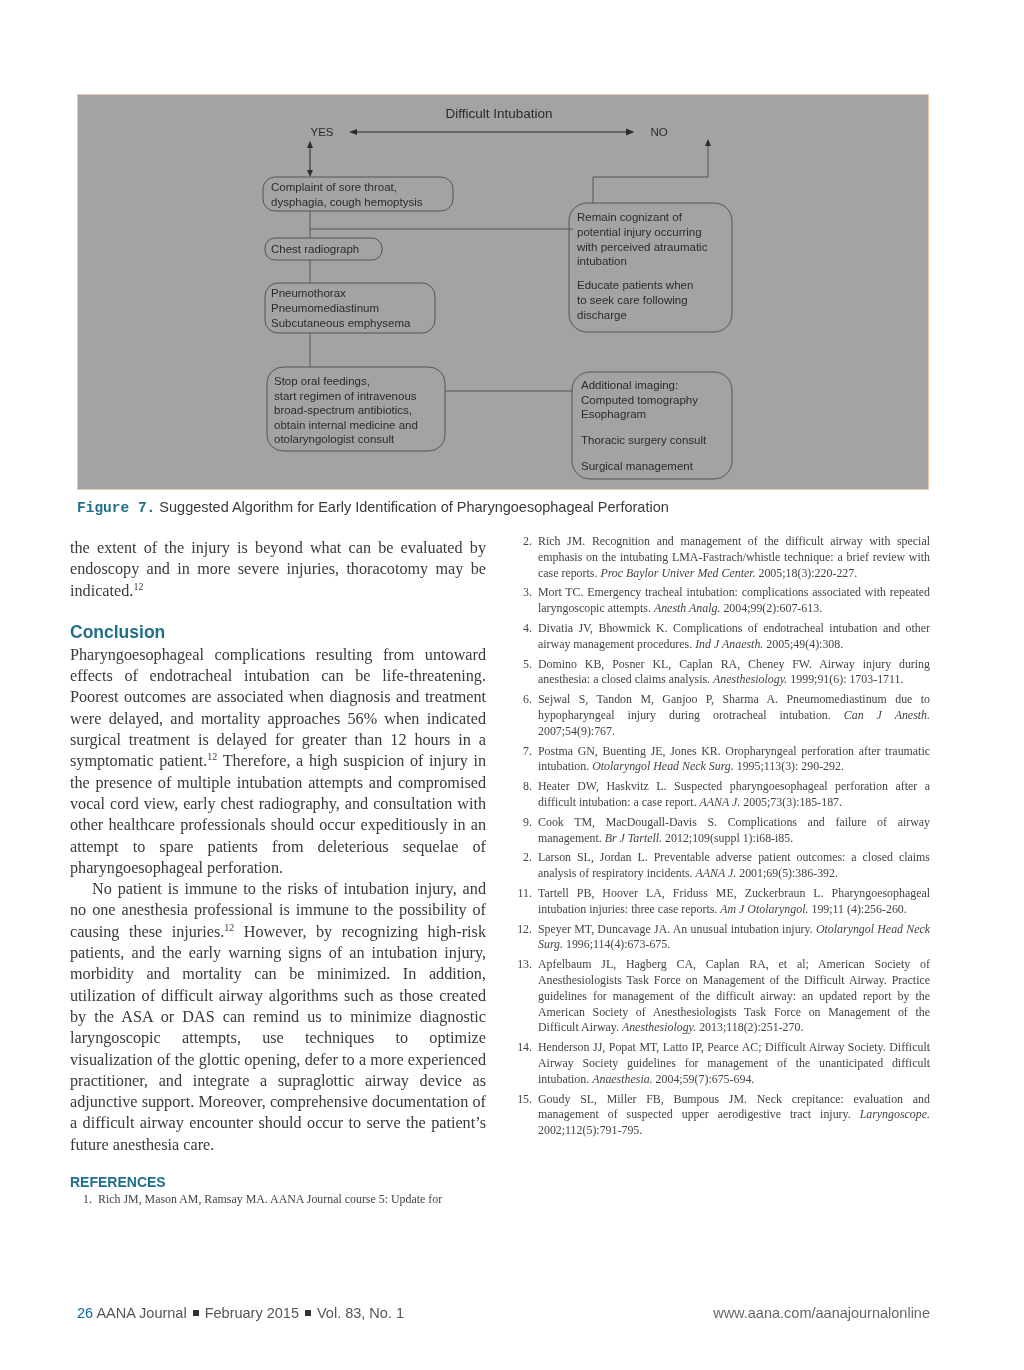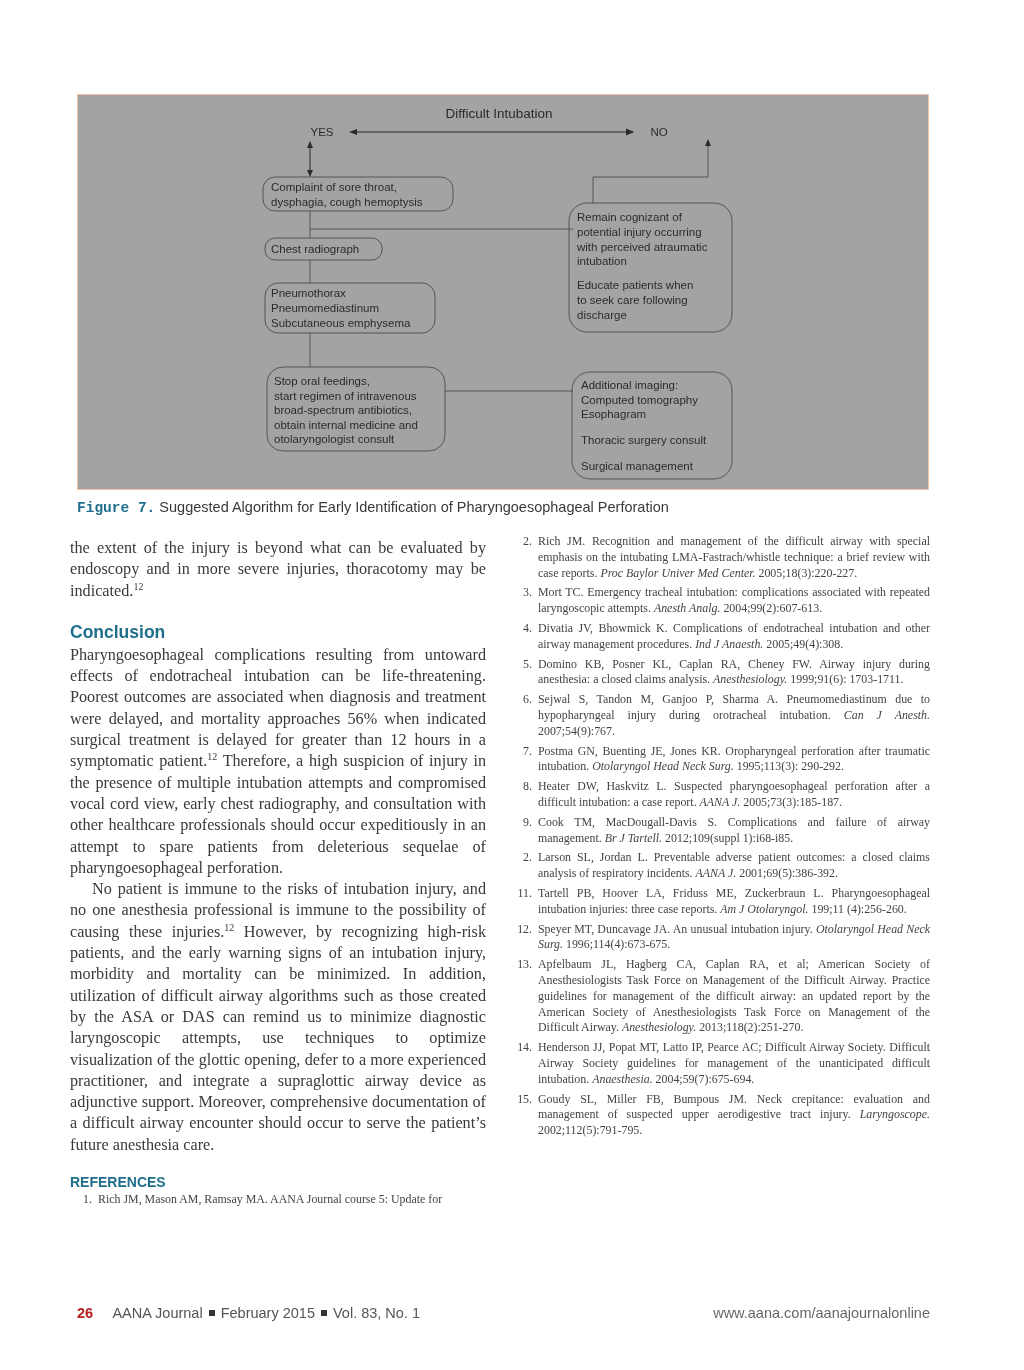--- a/index.html
+++ b/index.html
@@ -50,21 +50,21 @@
       font-family: "Liberation Serif", serif; font-size: 11.9px; line-height: 15.8px; color: #444;
       padding-left: 28px; text-align: justify; margin-bottom: 4px;
     }
     .ref-cont .journal { font-style: italic; }
     .col-left .ref-item { font-size: 11.9px; }
 
     .footer {
       position: absolute; left: 77px; top: 1305px; width: 853px; height: 20px;
       font-family: "Liberation Sans", sans-serif; font-size: 14.5px; color: #555; white-space: nowrap;
     }
-    .footer .page-num { font-weight: bold; color: #b91c1c; margin-right: 16px; }
+    .footer .page-num { font-weight: normal; color: #0369a1; margin-right: 0; }
     .footer .journal-name { }
     .footer .sq { display: inline-block; width: 6px; height: 6px; background: #333; margin: 0 6px 2px 6px; vertical-align: middle; }
     .footer .url { position: absolute; right: 0; top: 0; color: #666; }
   </style>
 </head>
 <body>
 
 <div class="figure-box">
   <svg class="figure-svg" width="852" height="396" viewBox="0 0 852 396">
     <defs>

